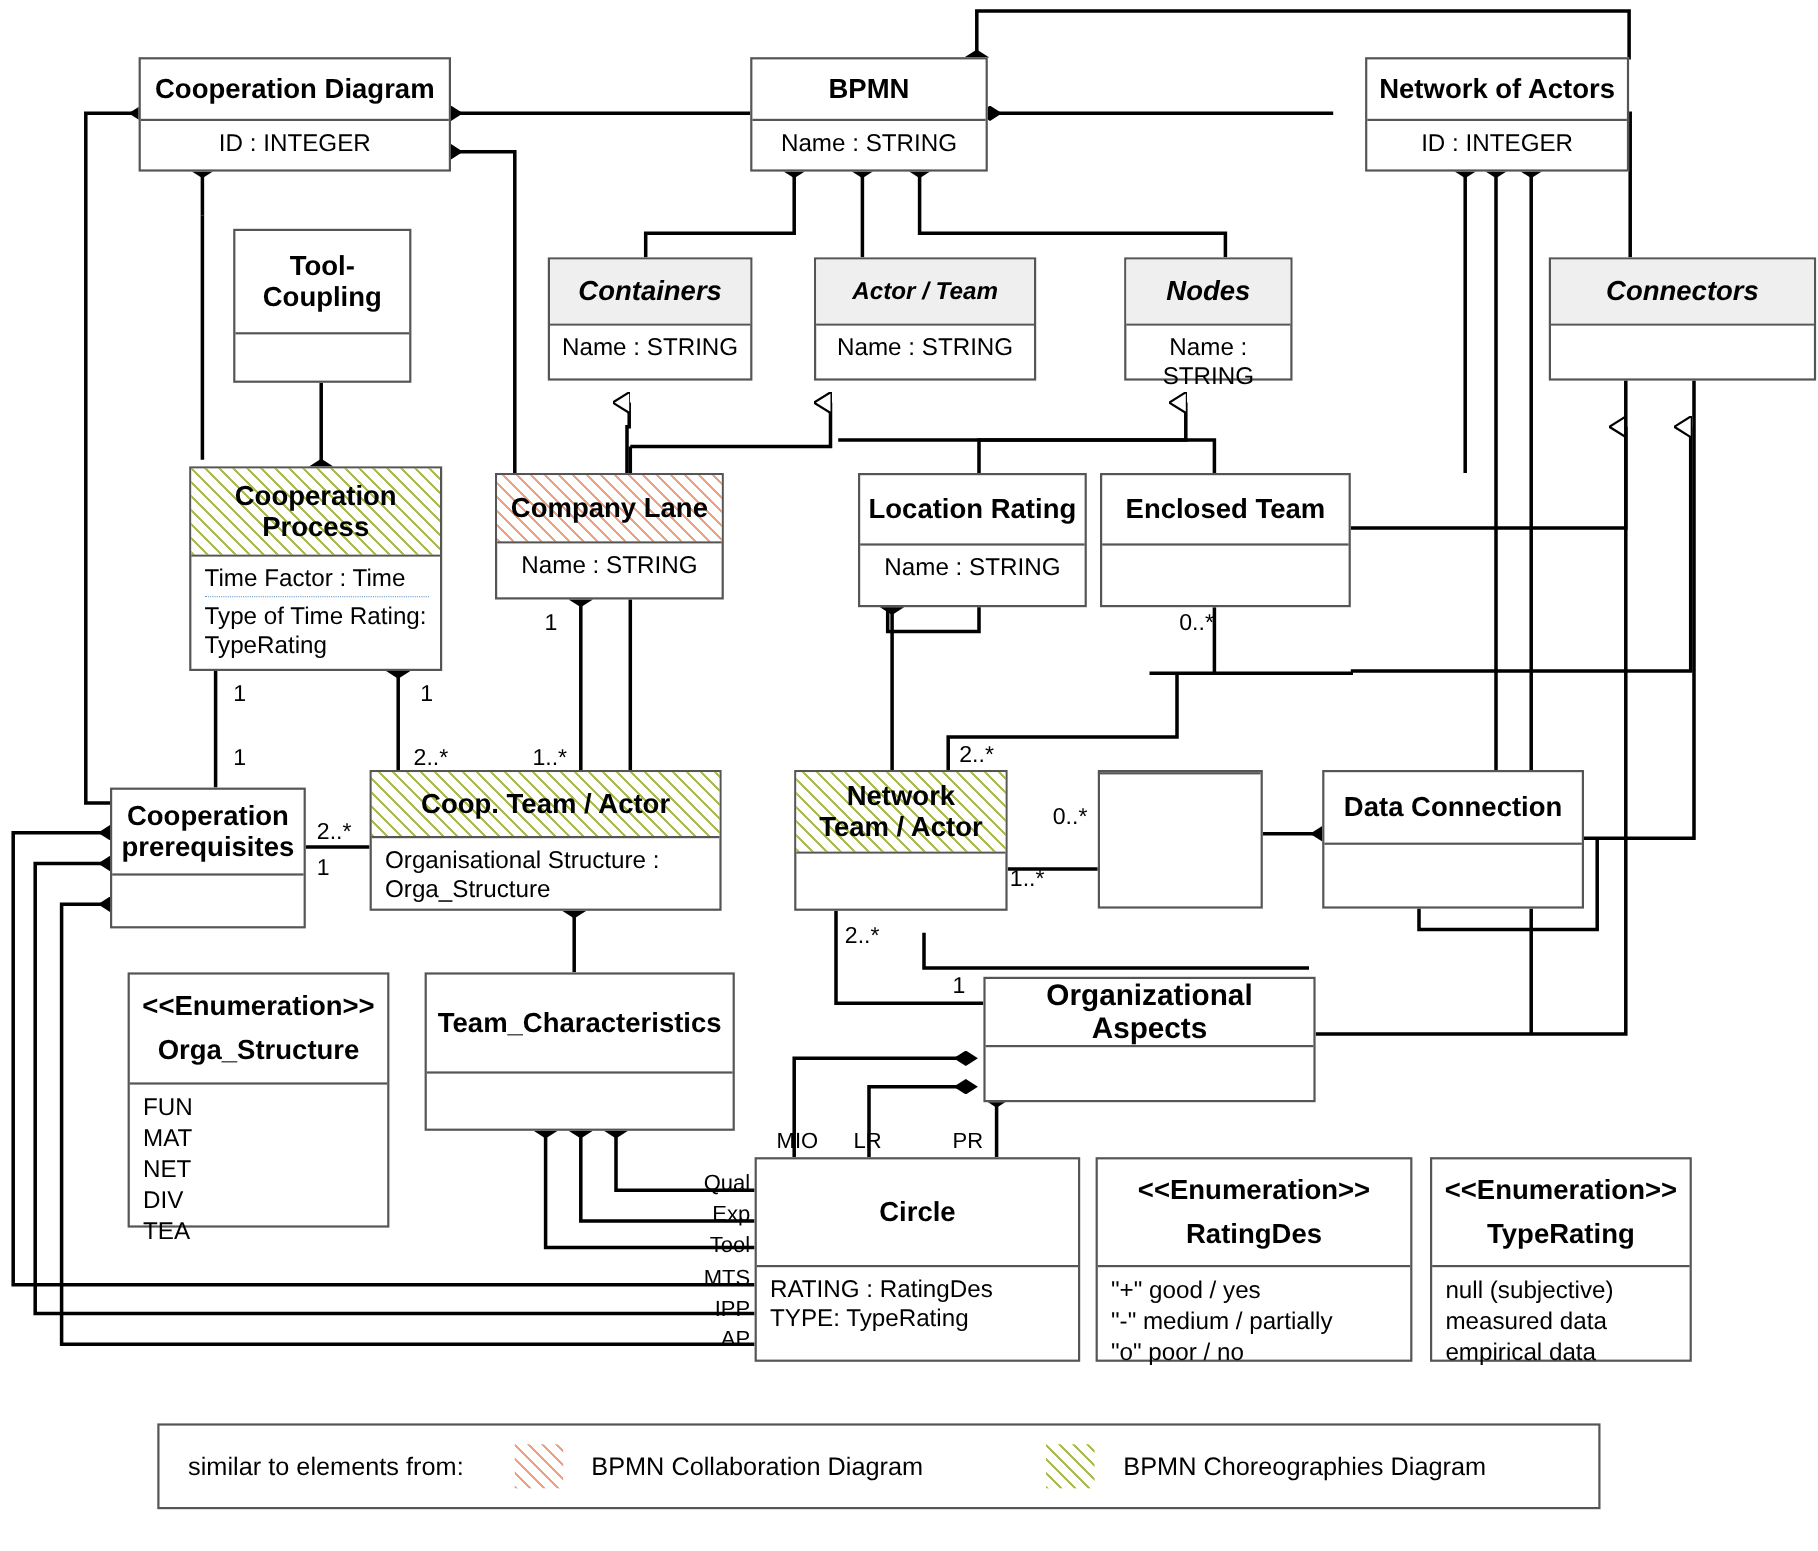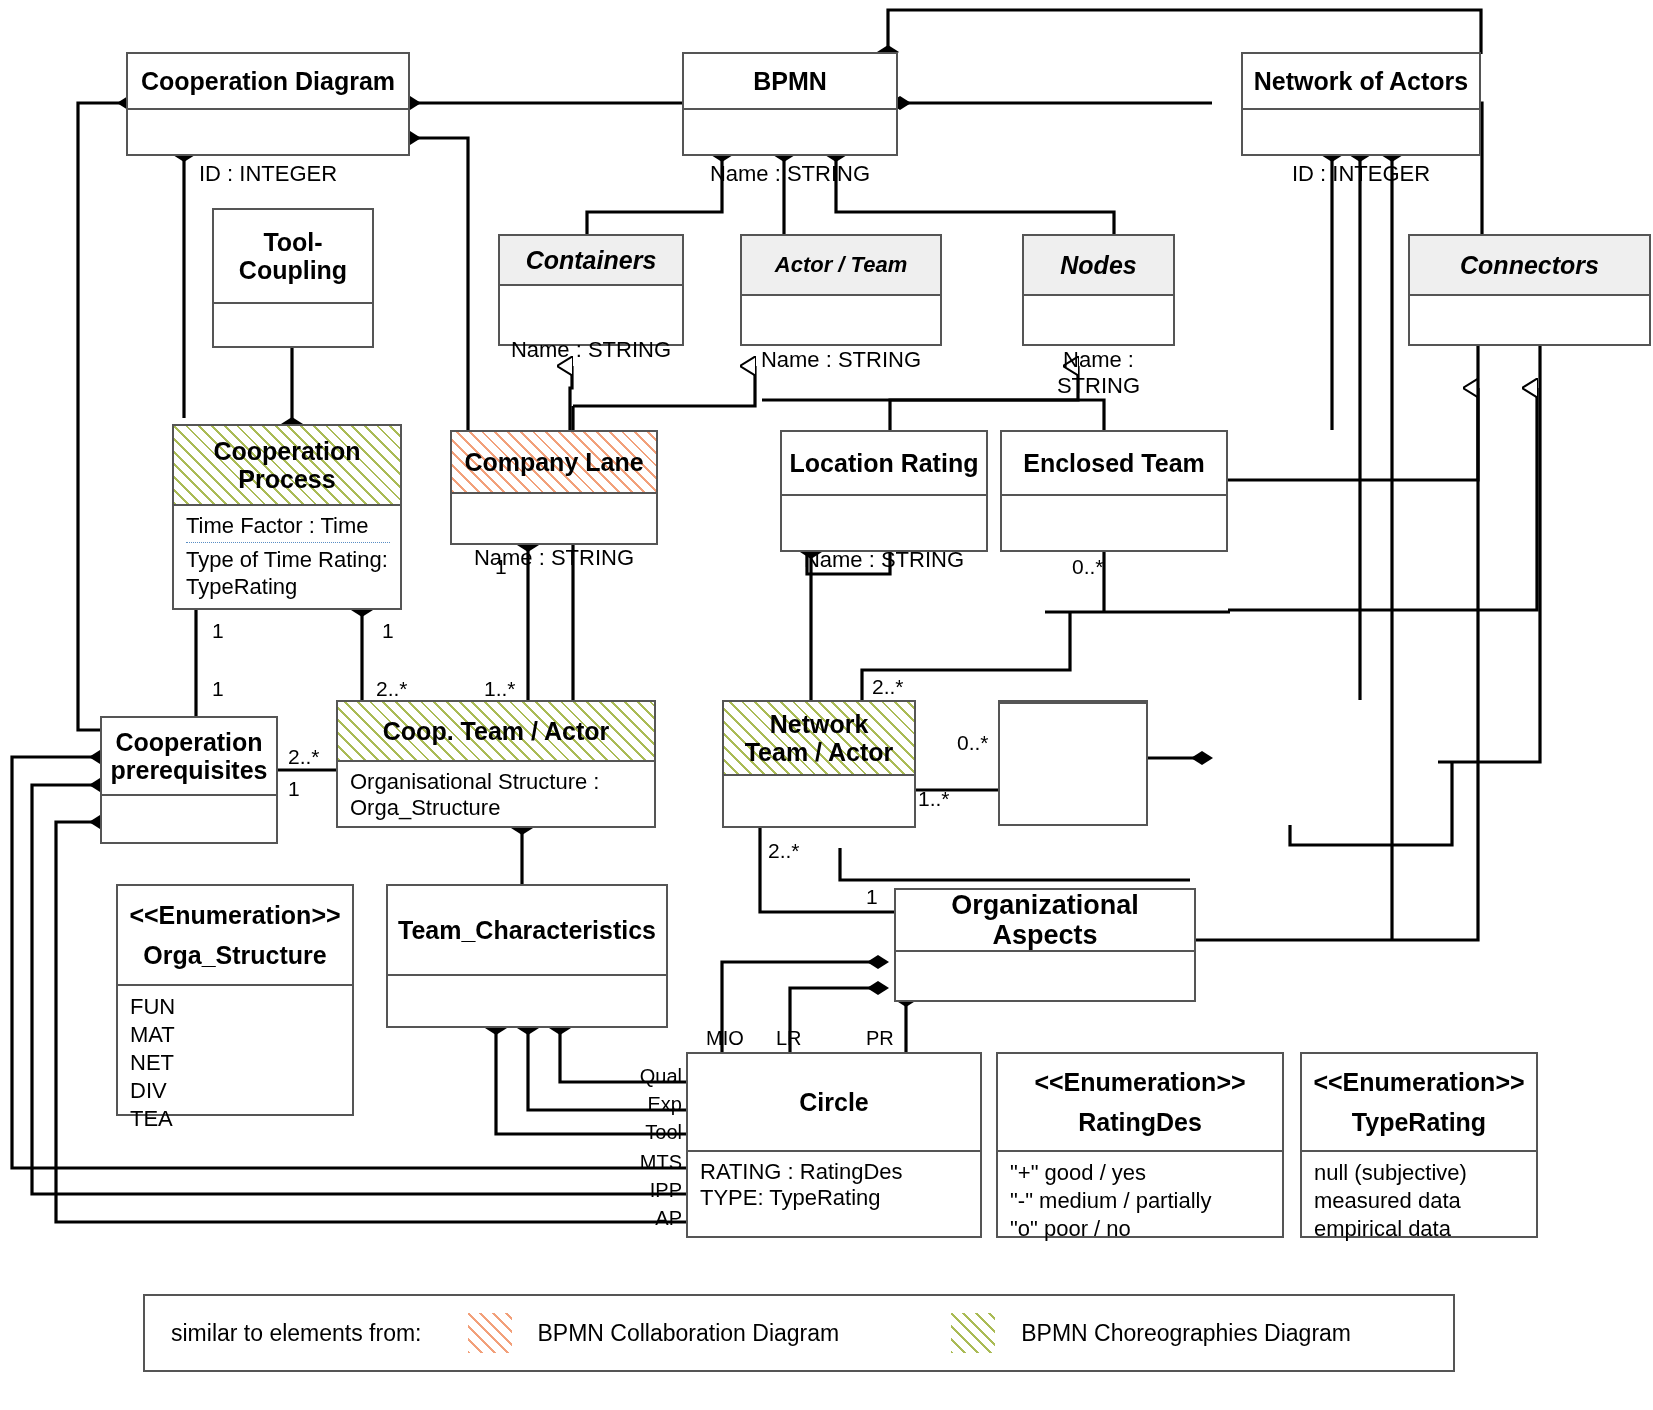--- a/index.html
+++ b/index.html
@@ -48,21 +48,21 @@
     border-top: 2px solid #555;
     height: 0;
     font-size: 0;
   }
   .uml .attrs {
     box-sizing: border-box;
     padding: 7px 10px 6px 12px;
     line-height: 1.2;
     color: #000;
   }
-  .uml .attrs.ctr { text-align: center; padding-left: 10px; margin-top: 44px; }
+  .uml .attrs.ctr { text-align: center; padding-left: 10px; }
   .uml .attrs.empty { padding: 0; }
 
   .abstract .hdr {
     background: #efefef;
     font-style: italic;
   }
   
   .hatch-green .hdr {
     background-image: repeating-linear-gradient(
       45deg, #aabb55 0px, #aabb55 2px, #ffffff 2px, #ffffff 9px);
@@ -251,21 +251,21 @@
   <div class="uml" style="left:212px; top:208px; width:162px; height:140px;">
     <div class="hdr" style="height:92px; font-size:25px;">
       <span>Tool-</span>
       <span>Coupling</span>
     </div>
     <div class="divider"></div>
     <div class="attrs empty" style="height:44px;"></div>
   </div>
 
   <div class="uml abstract" style="left:498px; top:234px; width:186px; height:112px;">
-    <div class="hdr" style="height:48px; font-size:25px;">Containers</div>
+    <div class="hdr" style="height:58px; font-size:25px;">Containers</div>
     <div class="divider"></div>
     <div class="attrs ctr" style="font-size:22px;">Name : STRING</div>
   </div>
 
   <div class="uml abstract" style="left:740px; top:234px; width:202px; height:112px;">
     <div class="hdr" style="height:58px; font-size:22px;">Actor / Team</div>
     <div class="divider"></div>
     <div class="attrs ctr" style="font-size:22px;">Name : STRING</div>
   </div>
 
@@ -338,20 +338,25 @@
     </div>
     <div class="divider"></div>
     <div class="attrs empty" style="height:50px;"></div>
   </div>
 
   <div class="uml" style="left:998px; top:700px; width:150px; height:126px;">
     <div class="divider"></div>
     <div class="attrs empty" style="height:46px;"></div>
   </div>
 
+  <div class="uml" style="left:1202px; top:700px; width:238px; height:126px;">
+    <div class="hdr" style="height:64px; font-size:25px;">Data Connection</div>
+    <div class="divider"></div>
+    <div class="attrs empty" style="height:58px;"></div>
+  </div>
 
   <div class="uml" style="left:386px; top:884px; width:282px; height:144px;">
     <div class="hdr" style="height:88px; font-size:25px;">Team_Characteristics</div>
     <div class="divider"></div>
     <div class="attrs empty" style="height:52px;"></div>
   </div>
 
   <div class="uml" style="left:894px; top:888px; width:302px; height:114px;">
     <div class="hdr" style="height:60px; font-size:27px;">Organizational Aspects</div>
     <div class="divider"></div>

